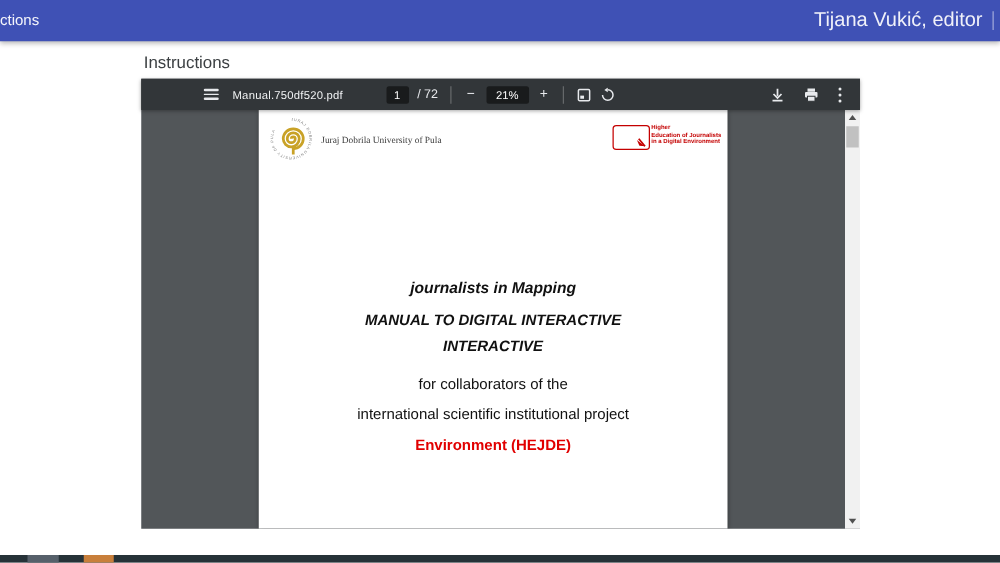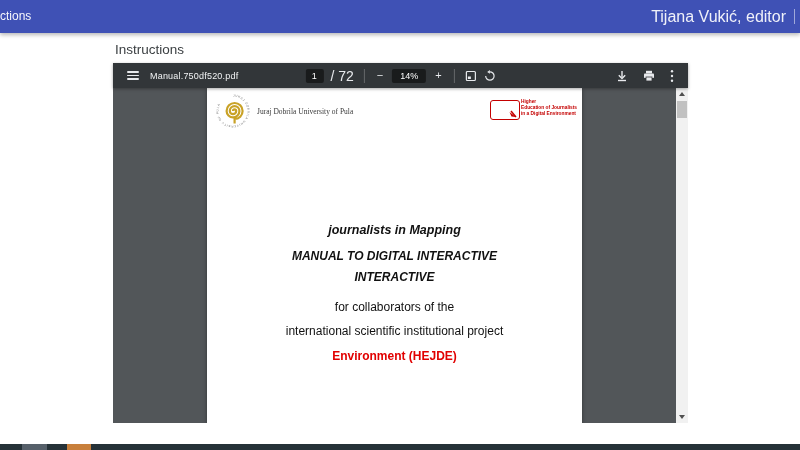--- a/index.html
+++ b/index.html
@@ -9,26 +9,26 @@
     box-shadow:0 2px 4px rgba(0,0,0,.28);z-index:5;}
   .nav-item{position:absolute;left:-30px;top:9px;color:rgba(255,255,255,.95);font-size:12px;}
   .user{position:absolute;right:14px;top:8px;color:rgba(255,255,255,.92);font-size:16px;}
   .app-bar-divider{position:absolute;right:5px;top:9px;width:1px;height:15px;background:rgba(255,255,255,.5);}
   
   .page-heading{position:absolute;left:115px;top:42px;margin:0;font-size:13.5px;font-weight:400;color:#3c4043;}
   
   .pdf-viewer{position:absolute;left:113px;top:63px;width:575px;height:360px;background:#525659;}
   .pdf-toolbar{position:absolute;left:0;top:0;width:100%;height:25px;background:#323639;
     display:flex;align-items:center;box-shadow:0 1px 3px rgba(0,0,0,.35);z-index:3;}
-  .tb-left{display:flex;align-items:center;gap:11px;padding-left:14px;}
+  .tb-left{display:flex;align-items:center;gap:11px;padding-left:14px;margin-left:36px;}
   .pdf-title{color:#f1f3f4;font-size:9px;letter-spacing:.2px;}
   .tb-center{position:absolute;left:50%;transform:translateX(-50%);display:flex;align-items:center;gap:7px;}
   .page-input{width:18px;height:14px;background:#191b1c;border:none;border-radius:2px;color:#fff;
     font-size:9px;text-align:center;font-family:"Liberation Sans",sans-serif;padding:0;}
-  .page-total{color:#e8eaed;font-size:14px;}
+  .page-total{color:#e8eaed;font-size:10px;}
   .tb-divider{width:1px;height:14px;background:rgba(255,255,255,.25);margin:0 3px;}
   .tb-btn{color:#e8eaed;font-size:11px;line-height:11px;background:none;border:none;padding:0 2px;cursor:pointer;}
   .zoom-box{min-width:28px;height:14px;background:#191b1c;border-radius:2px;color:#fff;font-size:9px;
     display:flex;align-items:center;justify-content:center;padding:0 3px;}
   .tb-right{margin-left:auto;display:flex;align-items:center;gap:15px;padding-right:14px;}
   .icon-btn{background:none;border:none;padding:0;cursor:pointer;display:flex;align-items:center;}
   
   .hamburger{display:inline-block;width:12px;}
   .hamburger span{display:block;height:1.6px;background:#e8eaed;margin:2.1px 0;border-radius:1px;}
   
@@ -83,21 +83,21 @@
           </span>
       </button>
       <span class="pdf-title">Manual.750df520.pdf</span>
     </div>
 
     <div class="tb-center">
       <input class="page-input" value="1" style="">
       <span class="page-total">/ 72</span>
       <span class="tb-divider"></span>
       <button class="tb-btn">−</button>
-      <span class="zoom-box">14%</span>
+      <span class="zoom-box">21%</span>
       <button class="tb-btn">+</button>
       <span class="tb-divider"></span>
       <button class="icon-btn">
         <svg width="12" height="12" viewBox="0 0 12 12">
           <rect x="1.5" y="1.5" width="9" height="9" rx="1" fill="none" stroke="#e8eaed" stroke-width="1.2"></rect>
           <rect x="3" y="6.5" width="3" height="2.5" fill="#e8eaed"></rect>
         </svg>
       </button>
       <button class="icon-btn">
         <svg width="12" height="12" viewBox="0 0 12 12">

